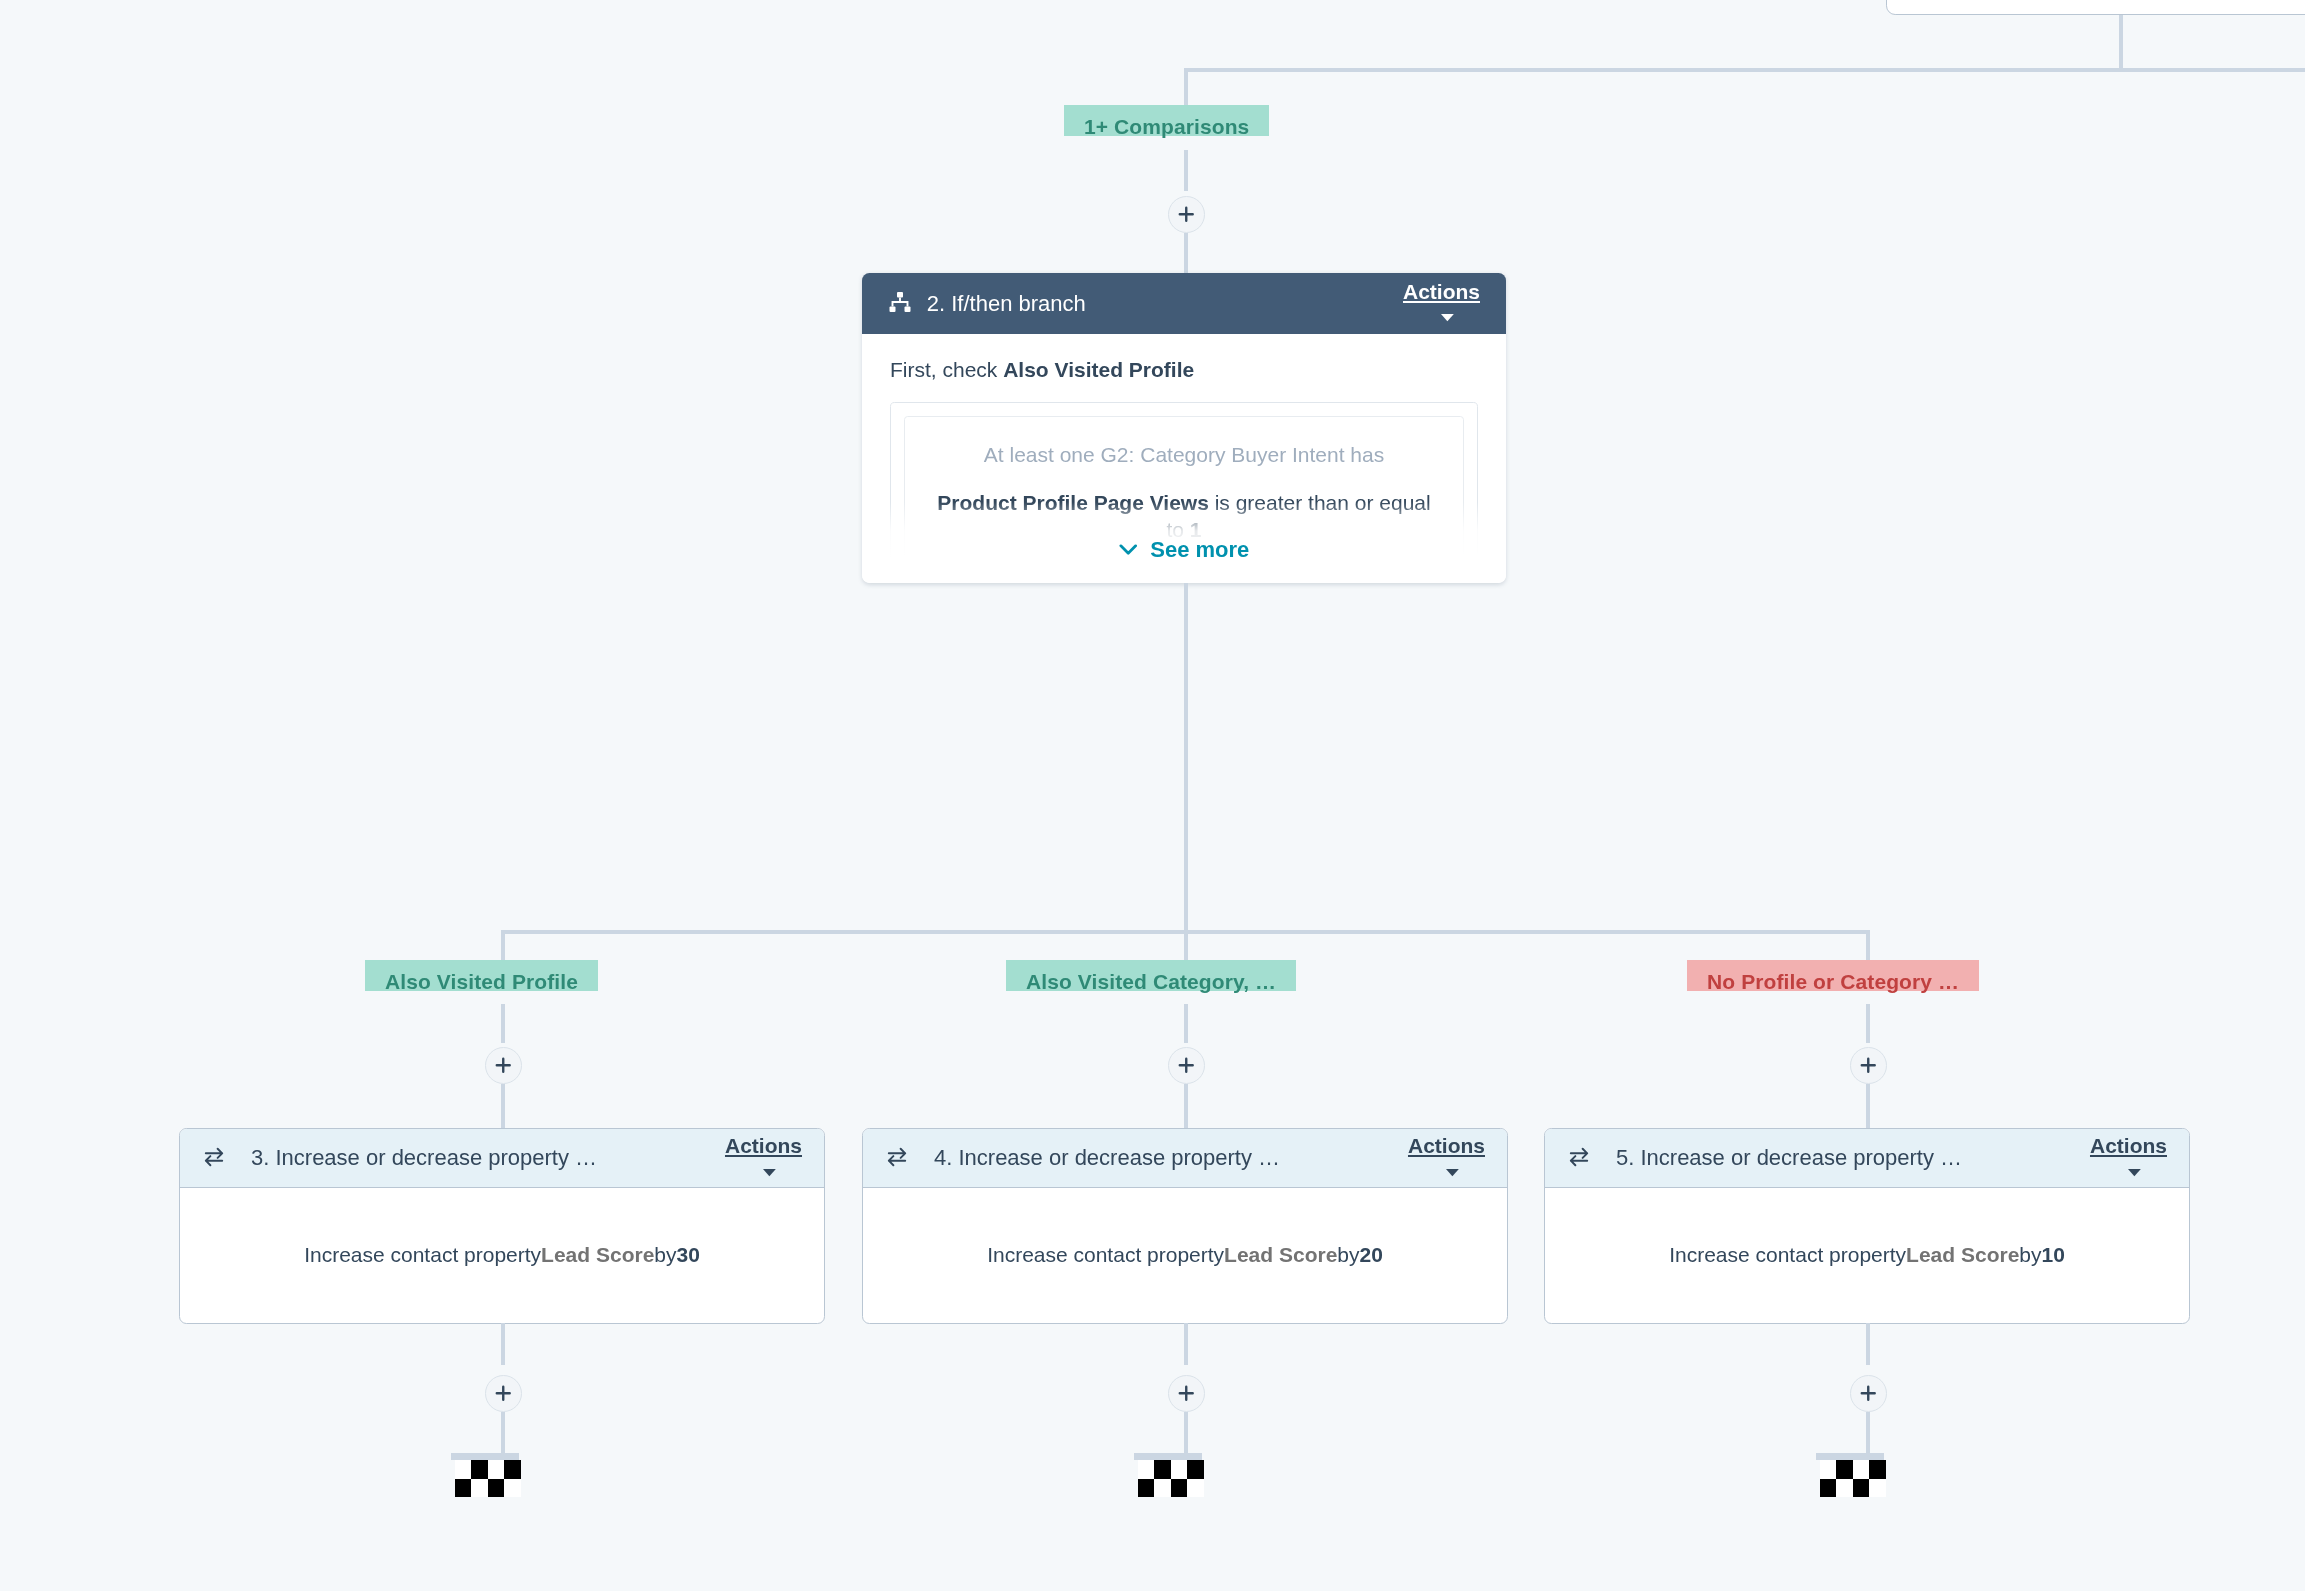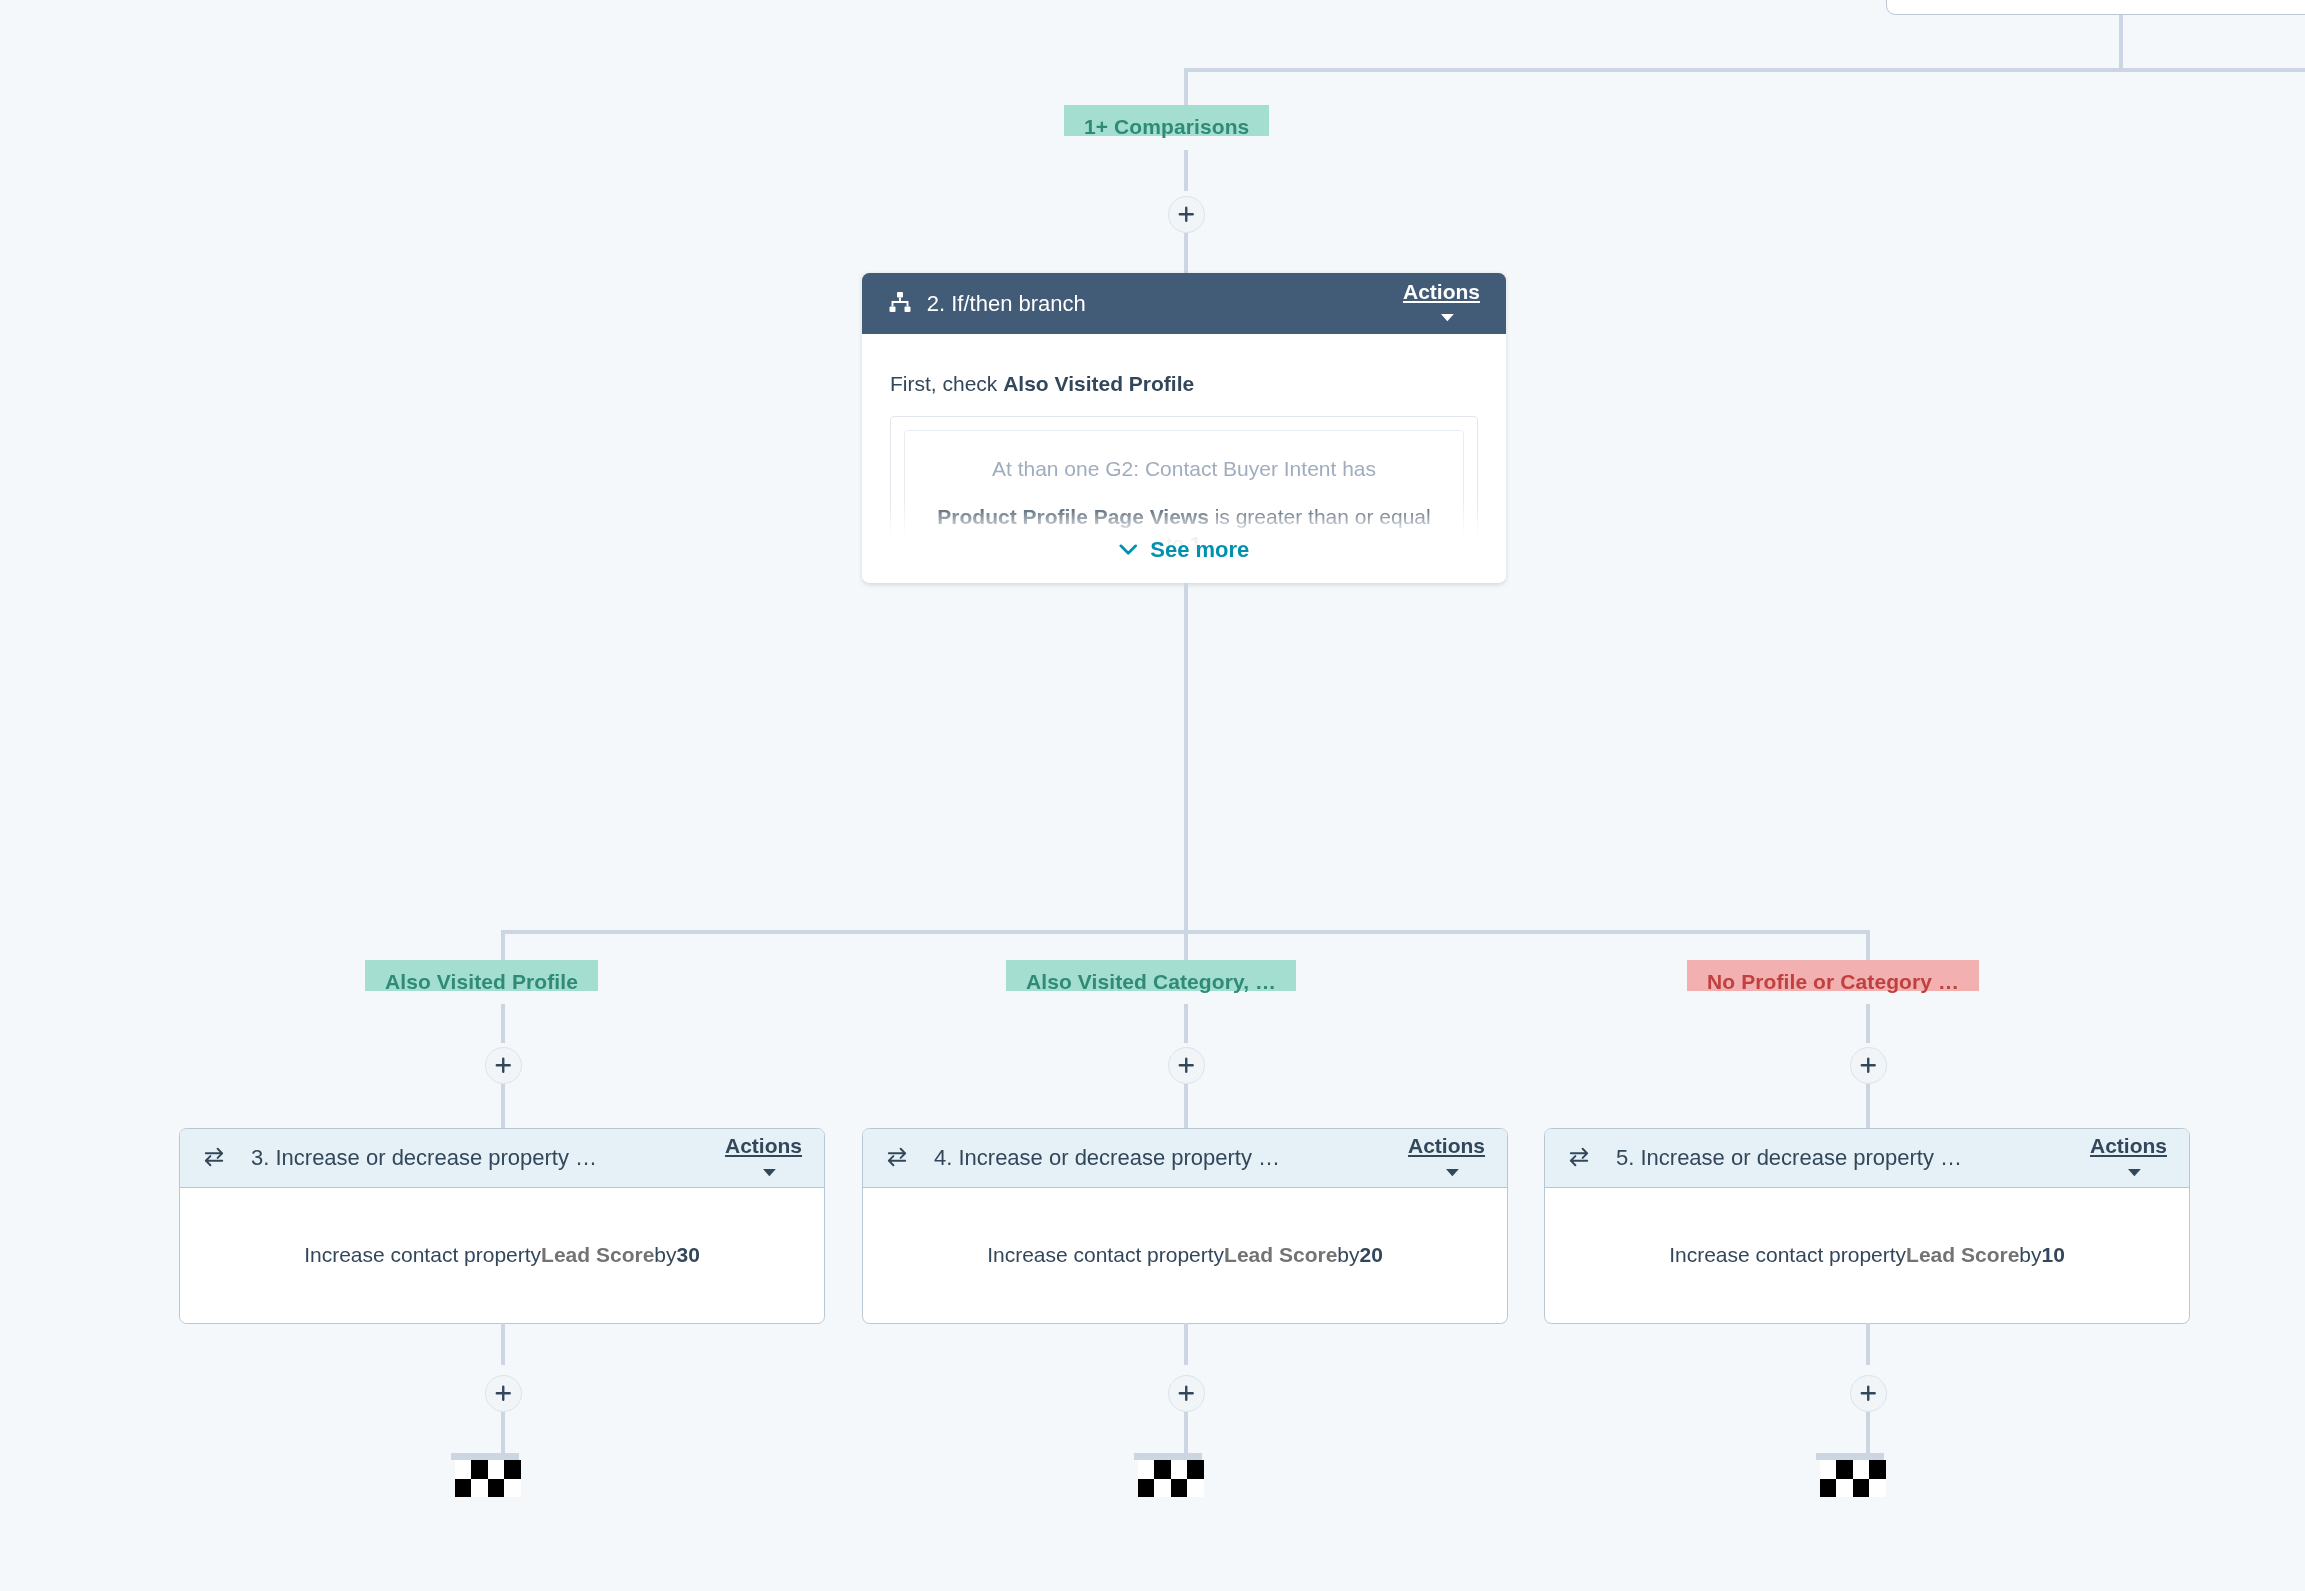--- a/index.html
+++ b/index.html
@@ -92,21 +92,21 @@
     font-weight: bold;
     white-space: nowrap;
     flex-direction: column;
   }
   .actions .lbl { text-decoration: underline; }
   .actions .caret { margin-left: 11px; }
 
   .branch-body {
     position: relative;
     height: 279px;
-    padding: 38px 28px 0 28px;
+    padding: 24px 28px 0 28px;
   }
   .first-check {
     font-size: 21px;
     color: #33475b;
     margin-bottom: 20px;
   }
   .first-check b { font-weight: bold; }
 
   .cond-outer {
     border: 1.8px solid #e0e6ec;
@@ -259,21 +259,21 @@
       </span>
     </div>
 
     <div class="branch-body">
       <div class="first-check">
         <span>First, check </span><b>Also Visited Profile</b>
       </div>
 
       <div class="cond-outer">
         <div class="cond-inner">
-          <div class="cond-line1">At than one G2: Contact Buyer Intent has</div>
+          <div class="cond-line1">At least one G2: Category Buyer Intent has</div>
           <div class="cond-line2">
             <b>Product Profile Page Views</b><span> is greater than or equal to </span><b>1</b>
           </div>
         </div>
       </div>
 
       <div class="see-more-wrap">
         <span class="see-more">
           <span class="chev">
             <svg width="18.5" height="12" viewBox="0 0 20 13">

